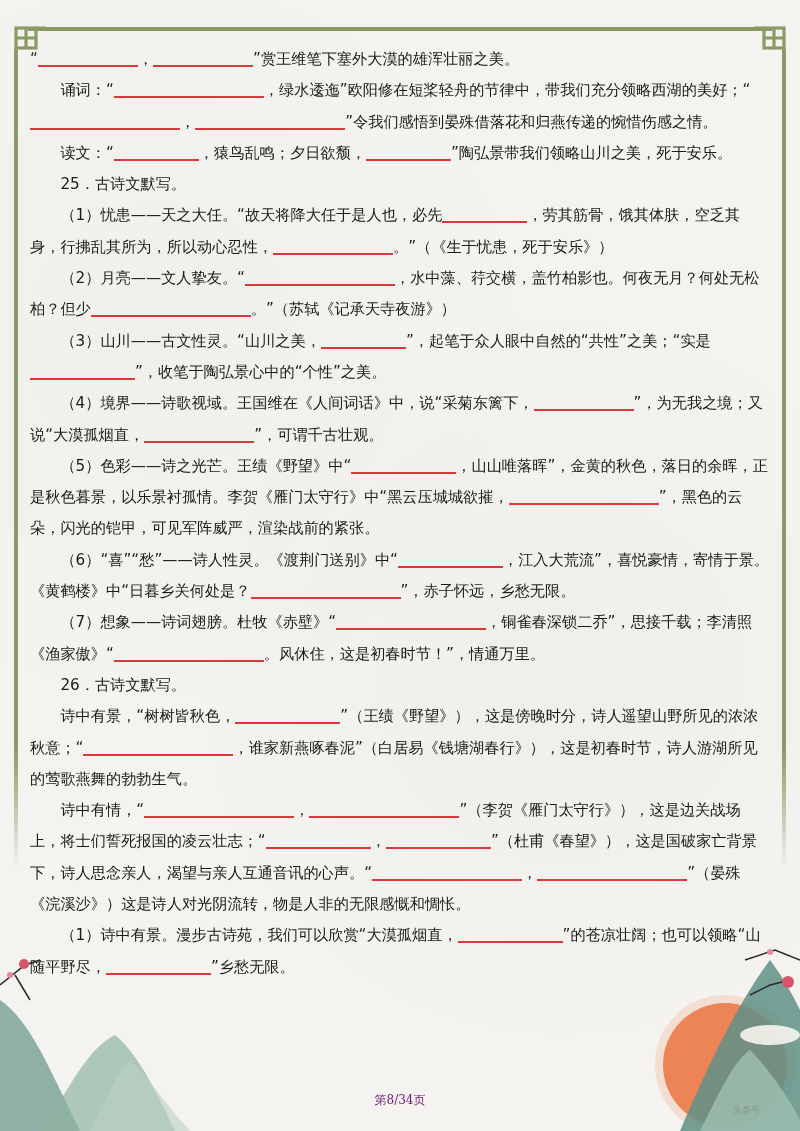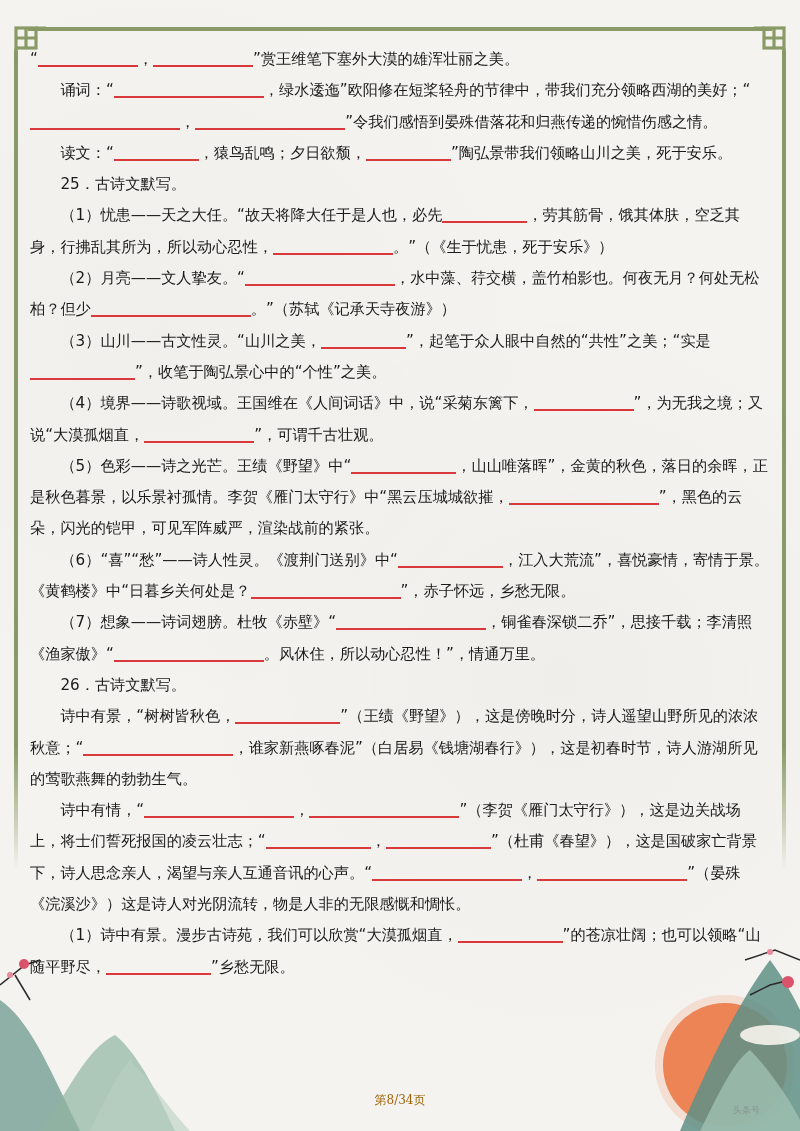--- a/index.html
+++ b/index.html
@@ -32,21 +32,21 @@
   .indent { text-indent: 2em; }
   .blank {
     display: inline-block; border-bottom: 2px solid #d9393b;
     height: 18px; vertical-align: -3px; text-indent: 0;
   } .w85 { width: 85px; }
   .w100 { width: 100px; } .w105 { width: 105px; } .w110 { width: 110px; } .w120 { width: 120px; }
   .w150 { width: 150px; } .w160 { width: 160px; }
 
   .footer {
     position: absolute; top: 1092px; left: 0; width: 800px; text-align: center;
-    font-family: "DejaVu Serif", "Liberation Serif", serif; font-size: 12px; color: #a16207;
+    font-family: "DejaVu Serif", "Liberation Serif", serif; font-size: 12px; color: #701a75;
   }
   .watermark {
     position: absolute; right: 40px; bottom: 14px; font-size: 9px; color: rgba(120,120,120,0.5);
   }
   .deco { position: absolute; pointer-events: none; }
 </style>
 </head>
 <body>
 
 <div class="paper-noise"></div>
@@ -103,21 +103,21 @@
   <p class="p indent"><span>（2）月亮——文人挚友。“</span><span class="blank w150"></span><span>，水中藻、荇交横，盖竹柏影也。何夜无月？何处无松柏？但少</span><span class="blank w160"></span><span>。”（苏轼《记承天寺夜游》）</span></p>
 
   <p class="p indent"><span>（3）山川——古文性灵。“山川之美，</span><span class="blank w85"></span><span>”，起笔于众人眼中自然的“共性”之美；“实是</span><span class="blank w105"></span><span>”，收笔于陶弘景心中的“个性”之美。</span></p>
 
   <p class="p indent"><span>（4）境界——诗歌视域。王国维在《人间词话》中，说“采菊东篱下，</span><span class="blank w100"></span><span>”，为无我之境；又说“大漠孤烟直，</span><span class="blank w110"></span><span>”，可谓千古壮观。</span></p>
 
   <p class="p indent"><span>（5）色彩——诗之光芒。王绩《野望》中“</span><span class="blank w105"></span><span>，山山唯落晖”，金黄的秋色，落日的余晖，正是秋色暮景，以乐景衬孤情。李贺《雁门太守行》中“黑云压城城欲摧，</span><span class="blank w150"></span><span>”，黑色的云朵，闪光的铠甲，可见军阵威严，渲染战前的紧张。</span></p>
 
   <p class="p indent"><span>（6）“喜”“愁”——诗人性灵。《渡荆门送别》中“</span><span class="blank w105"></span><span>，江入大荒流”，喜悦豪情，寄情于景。《黄鹤楼》中“日暮乡关何处是？</span><span class="blank w150"></span><span>”，赤子怀远，乡愁无限。</span></p>
 
-  <p class="p indent"><span>（7）想象——诗词翅膀。杜牧《赤壁》“</span><span class="blank w150"></span><span>，铜雀春深锁二乔”，思接千载；李清照《渔家傲》“</span><span class="blank w150"></span><span>。风休住，所以动心忍性！”，情通万里。</span></p>
+  <p class="p indent"><span>（7）想象——诗词翅膀。杜牧《赤壁》“</span><span class="blank w150"></span><span>，铜雀春深锁二乔”，思接千载；李清照《渔家傲》“</span><span class="blank w150"></span><span>。风休住，这是初春时节！”，情通万里。</span></p>
 
   <p class="p indent">26．古诗文默写。</p>
 
   <p class="p indent"><span>诗中有景，“树树皆秋色，</span><span class="blank w105"></span><span>”（王绩《野望》），这是傍晚时分，诗人遥望山野所见的浓浓秋意；“</span><span class="blank w150"></span><span>，谁家新燕啄春泥”（白居易《钱塘湖春行》），这是初春时节，诗人游湖所见的莺歌燕舞的勃勃生气。</span></p>
 
   <p class="p indent"><span>诗中有情，“</span><span class="blank w150"></span><span>，</span><span class="blank w150"></span><span>”（李贺《雁门太守行》），这是边关战场上，将士们誓死报国的凌云壮志；“</span><span class="blank w105"></span><span>，</span><span class="blank w105"></span><span>”（杜甫《春望》），这是国破家亡背景下，诗人思念亲人，渴望与亲人互通音讯的心声。“</span><span class="blank w150"></span><span>，</span><span class="blank w150"></span><span>”（晏殊《浣溪沙》）这是诗人对光阴流转，物是人非的无限感慨和惆怅。</span></p>
 
 
   <p class="p indent"><span>（1）诗中有景。漫步古诗苑，我们可以欣赏“大漠孤烟直，</span><span class="blank w105"></span><span>”的苍凉壮阔；也可以领略“山随平野尽，</span><span class="blank w105"></span><span>”乡愁无限。</span></p>
 </div>

